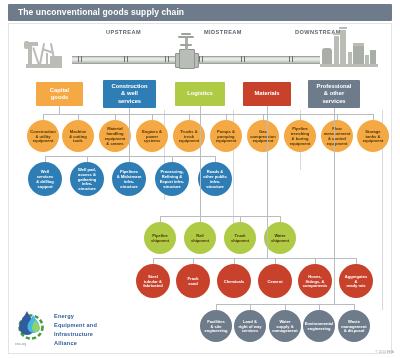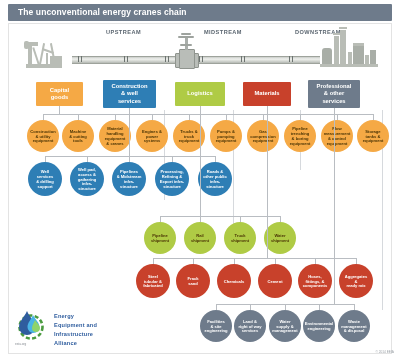--- a/index.html
+++ b/index.html
@@ -58,21 +58,21 @@
   .logo-text .cap{font-size:5.6px;}
   .logo-sub{position:absolute;left:1px;top:34px;font-size:3.1px;color:#8a8f95;}
   .copy{position:absolute;right:6px;bottom:4px;font-size:3.2px;color:#9aa0a6;}
 </style>
 </head>
 <body>
 
 <div id="root">
 
   <div class="titlebar">
-    <span>The unconventional energy cranes chain</span>
+    <span>The unconventional goods supply chain</span>
   </div>
 
   <div class="canvas"></div>
 
   <div class="stream" style="left:106px;top:29px;">UPSTREAM</div>
   <div class="stream" style="left:204px;top:29px;">MIDSTREAM</div>
   <div class="stream" style="left:295px;top:29px;">DOWNSTREAM</div>
 
   <div>
     <div class="sil" style="left:26px;top:64px;width:36px;height:4px;"></div>

